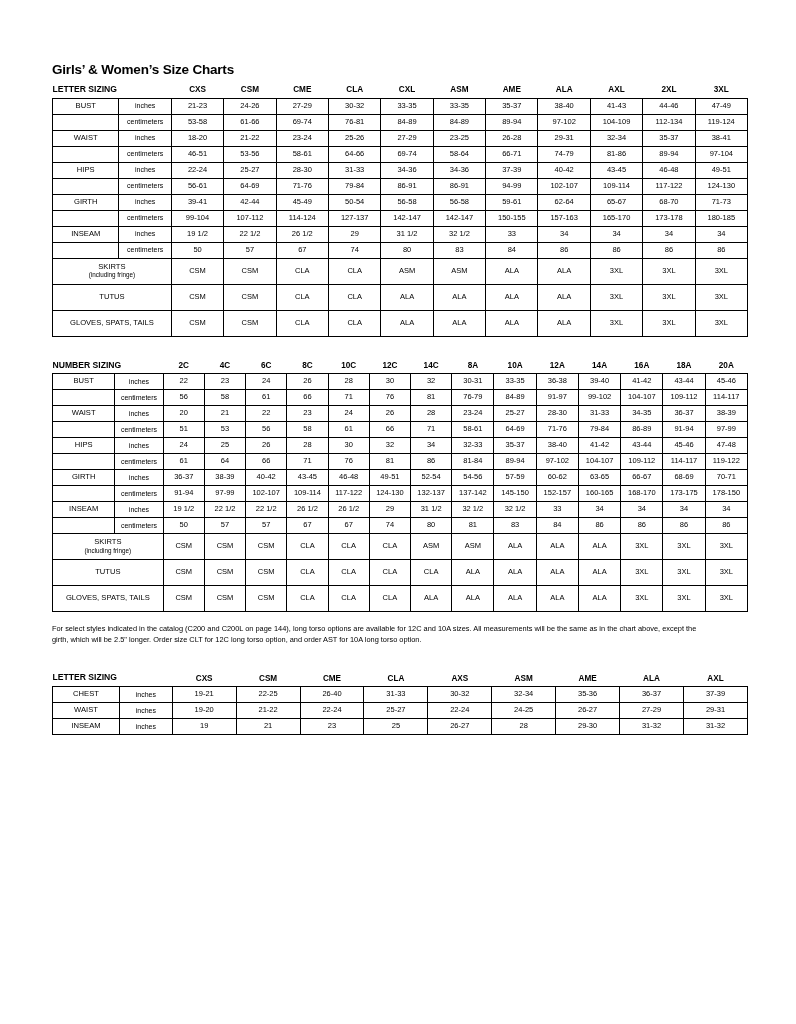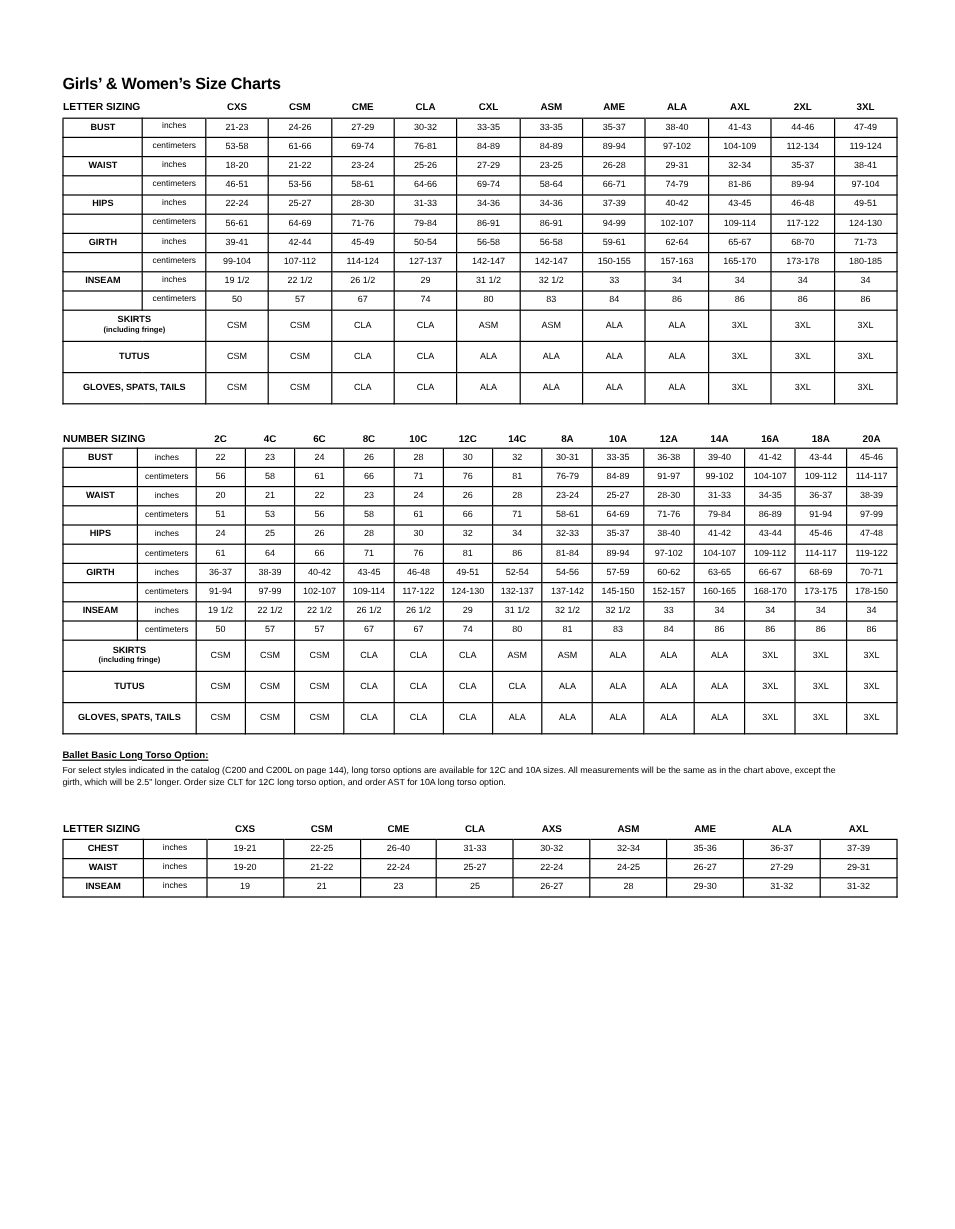--- a/index.html
+++ b/index.html
@@ -63,21 +63,21 @@
     margin-left: 28px;
   }
   table.size thead th.hdr-label {
     text-align: left;
     font-size: 8.6px;
     font-weight: bold;
     padding-left: 0;
   }
   td.rowlabel {
     font-size: 7.6px;
-    font-weight: bold;
+    font-weight: normal;
     text-align: center;
   }
   td.unit {
     font-size: 7px;
     text-align: center;
   }
   .blockgap { height: 22px; }
   .note {
     margin-top: 12px;
     font-size: 7.4px;
@@ -598,21 +598,20 @@
             <td>ALA</td>
             <td>ALA</td>
             <td>3XL</td>
             <td>3XL</td>
             <td>3XL</td>
           </tr>
         </tbody>
     </table>
 
     <div class="note">
-      <span class="note-title">Ballet Basic Long Torso Option:</span>
       <span>For select styles indicated in the catalog (C200 and C200L on page 144), long torso options are available for 12C and 10A sizes. All measurements will be the same as in the chart above, except the girth, which will be 2.5" longer. Order size CLT for 12C long torso option, and order AST for 10A long torso option.</span>
     </div>
 
     <div class="spacer-lg"></div>
 
 
     <table class="size" id="adidas-table">
       <colgroup>
         <col style="width:66px">
         <col style="width:52px">

